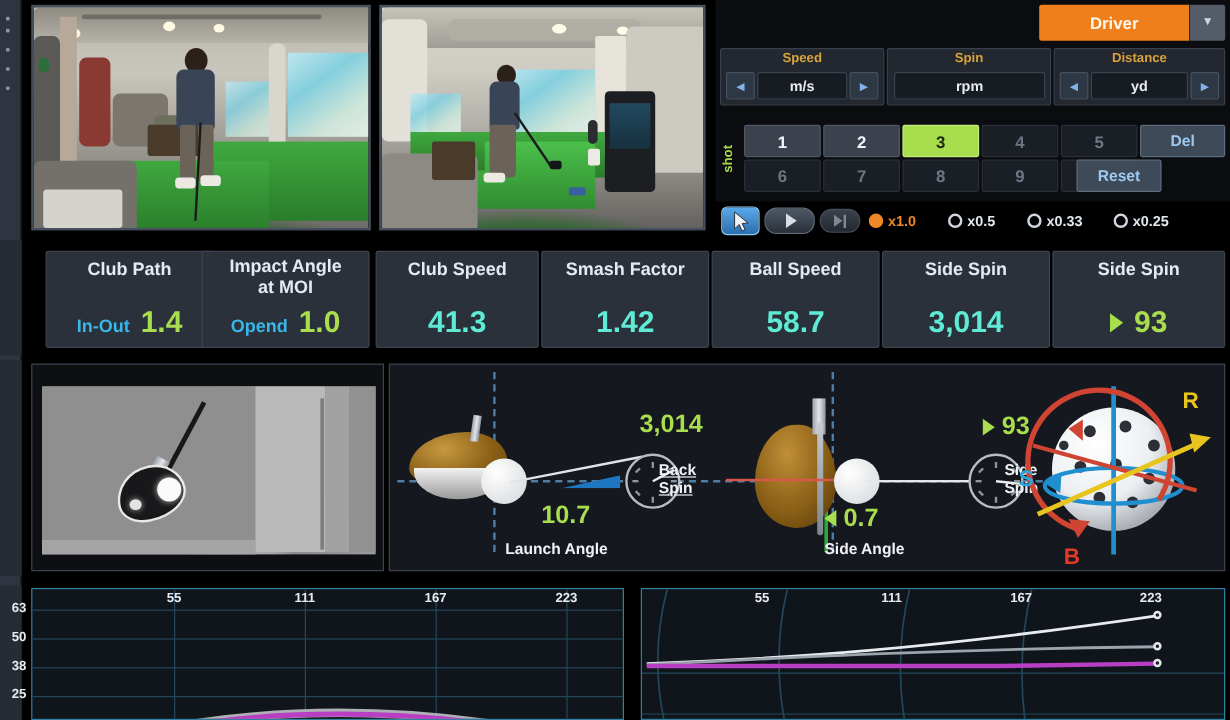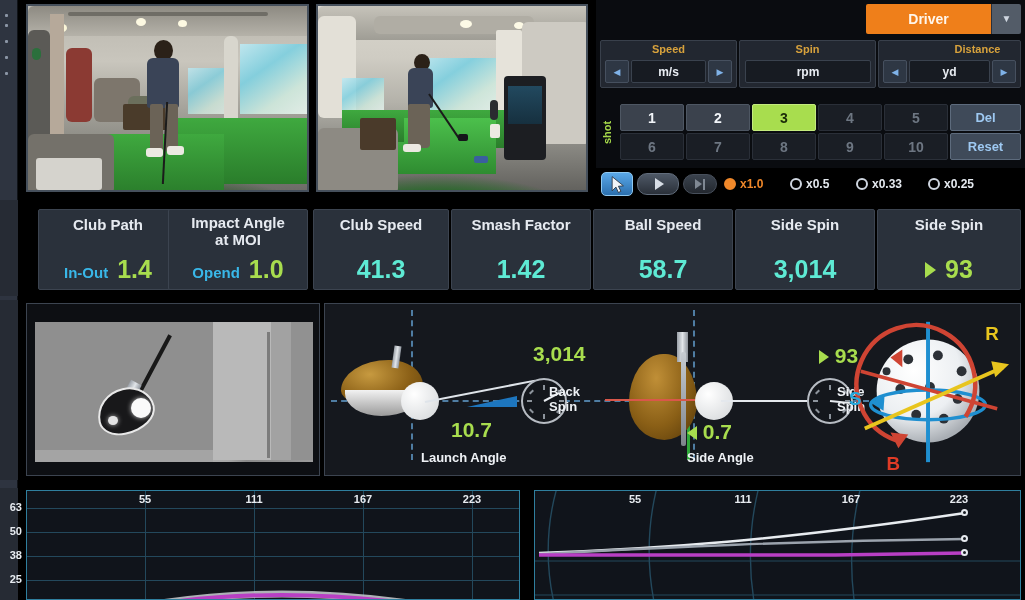--- a/index.html
+++ b/index.html
@@ -379,42 +379,42 @@
     <div class="arrow-btn" style="left:4px;top:19px;width:24px;height:23px;">◀</div>
     <div class="unit-val" style="left:30px;top:19px;width:75px;height:23px;">m/s</div>
     <div class="arrow-btn" style="left:107px;top:19px;width:24px;height:23px;">▶</div>
   </div>
 
   <div class="unit-box" style="left:739px;top:40px;width:137px;height:48px;">
     <div class="unit-title">Spin</div>
     <div class="unit-val" style="left:5px;top:19px;width:126px;height:23px;">rpm</div>
   </div>
 
-  <div class="unit-box" style="left:878px;top:40px;width:143px;height:48px;padding-left:28px;">
+  <div class="unit-box" style="left:878px;top:40px;width:143px;height:48px;">
     <div class="unit-title">Distance</div>
     <div class="arrow-btn" style="left:4px;top:19px;width:24px;height:23px;">◀</div>
     <div class="unit-val" style="left:30px;top:19px;width:81px;height:23px;">yd</div>
     <div class="arrow-btn" style="left:113px;top:19px;width:24px;height:23px;">▶</div>
   </div>
 
   <div class="shot-label" style="left:600px;top:104px;width:14px;height:56px;">shot</div>
 
   <div class="shot-cell sc-act" style="left:620px;top:104px;width:64px;height:27px;">1</div>
   <div class="shot-cell sc-act" style="left:686px;top:104px;width:64px;height:27px;">2</div>
   <div class="shot-cell sc-on" style="left:752px;top:104px;width:64px;height:27px;">3</div>
   <div class="shot-cell sc-dim" style="left:818px;top:104px;width:64px;height:27px;">4</div>
   <div class="shot-cell sc-dim" style="left:884px;top:104px;width:64px;height:27px;">5</div>
   <div class="shot-cell sc-cmd" style="left:950px;top:104px;width:71px;height:27px;">Del</div>
 
   <div class="shot-cell sc-dim" style="left:620px;top:133px;width:64px;height:27px;">6</div>
   <div class="shot-cell sc-dim" style="left:686px;top:133px;width:64px;height:27px;">7</div>
   <div class="shot-cell sc-dim" style="left:752px;top:133px;width:64px;height:27px;">8</div>
   <div class="shot-cell sc-dim" style="left:818px;top:133px;width:64px;height:27px;">9</div>
   <div class="shot-cell sc-dim" style="left:884px;top:133px;width:64px;height:27px;">10</div>
-  <div class="shot-cell sc-cmd" style="left:950px;top:133px;width:71px;height:27px;text-align:center;">Reset</div>
+  <div class="shot-cell sc-cmd" style="left:897px;top:133px;width:71px;height:27px;text-align:center;">Reset</div>
 
   <div class="pb-bar" style="left:596px;top:168px;width:429px;height:32px;"></div>
 
   <div class="pb-cursor" style="left:601px;top:172px;width:32px;height:24px;">
     <svg viewBox="0 0 24 24" width="20" height="20" style="position:absolute;left:6px;top:2px;">
       <path d="M5 2 L5 19 L9.5 14.5 L12.5 21 L15.5 19.5 L12.5 13.5 L18.5 13 Z" fill="#f0f4f8" stroke="#2a3038" stroke-width="1"></path>
     </svg>
   </div>
 
   <div class="pb-pill" style="left:637px;top:173px;width:42px;height:22px;">
@@ -530,21 +530,21 @@
       <div class="g-tick" style="left:34px;top:11px;width:5px;height:2px;transform:rotate(45deg);"></div>
       <div class="g-tick" style="left:36px;top:20px;width:5px;height:2px;"></div>
       <div class="g-tick" style="left:33px;top:30px;width:5px;height:2px;transform:rotate(-45deg);"></div>
       <div class="g-tick" style="left:20px;top:34px;width:2px;height:5px;"></div>
       <div class="g-tick" style="left:6px;top:30px;width:5px;height:2px;transform:rotate(45deg);"></div>
       <div class="g-tick" style="left:4px;top:20px;width:5px;height:2px;"></div>
       <div class="g-tick" style="left:6px;top:11px;width:5px;height:2px;transform:rotate(-45deg);"></div>
     </div>
 
     <div class="lbl-grn" style="left:208px;top:38px;">3,014</div>
-    <div class="lbl-wht" style="left:224px;top:80px;">
+    <div class="lbl-wht" style="left:224px;top:80px;text-decoration:underline;">
       <span>Back</span><br>
       <span>Spin</span>
     </div>
 
     <div class="lbl-grn" style="left:126px;top:114px;">10.7</div>
     <div class="lbl-wht" style="left:96px;top:146px;">Launch Angle</div>
 
     <div class="dash-v" style="left:368px;top:6px;height:150px;"></div>
     <div class="dash-h" style="left:332px;top:96px;width:212px;"></div>
     <div style="position:absolute;left:362px;top:78px;width:3px;height:78px;background:#2fa83a;"></div>

